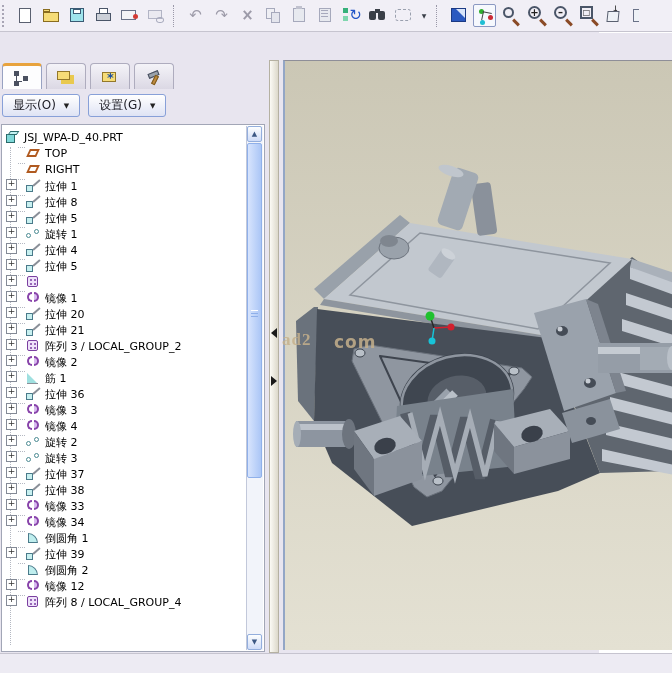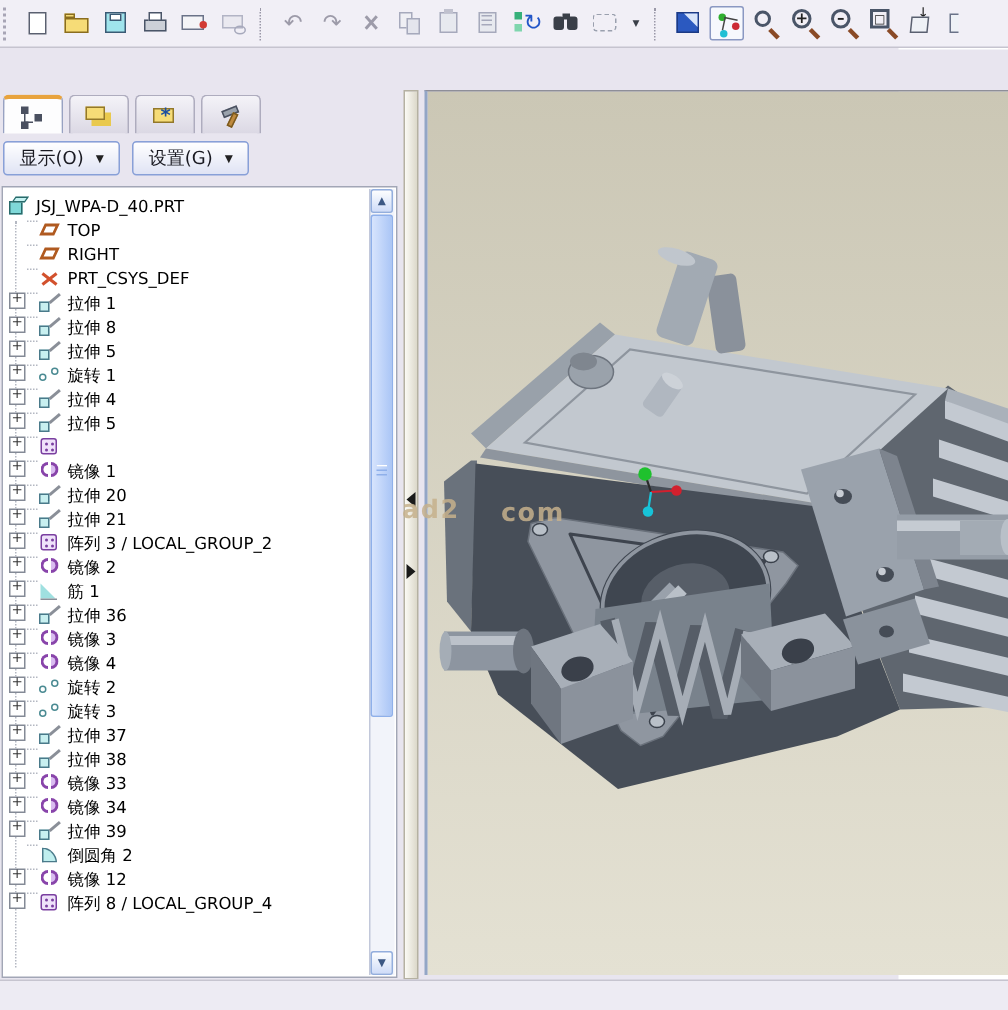--- a/index.html
+++ b/index.html
@@ -120,21 +120,21 @@
   
   .sash{position:absolute;left:266px;top:60px;width:17px;height:593px;background:#e8e5ef;}
   .sashbar{position:absolute;left:3px;top:0;width:10px;height:100%;background:linear-gradient(90deg,#fbfaf5,#dcd8ca);border:1px solid #b5b1a2;box-sizing:border-box;}
   .sash-arrow{position:absolute;left:5px;width:0;height:0;}
   .sash-arrow.collapse{top:268px;border-top:5px solid transparent;border-bottom:5px solid transparent;border-right:6px solid #1a1a1a;}
   .sash-arrow.expand{top:316px;border-top:5px solid transparent;border-bottom:5px solid transparent;border-left:6px solid #1a1a1a;}
 
   
   .viewport{position:absolute;left:283px;top:60px;width:389px;height:590px;background:linear-gradient(#cbc7b5,#e4e1d3);border-left:2px solid #93a6c6;border-top:1px solid #8e8e98;box-sizing:border-box;overflow:hidden;}
   .watermark{position:absolute;font-size:17px;font-weight:bold;letter-spacing:1px;color:rgba(198,176,140,0.85);z-index:5;}
-  .wm-left{left:268px;top:330px;}
+  .wm-left{left:282px;top:330px;font-family:Liberation Serif, serif;}
   .wm-right{left:334px;top:332px;}
 
   
   .statusbar{position:absolute;left:0;top:653px;width:672px;height:20px;background:#edebf3;border-top:1px solid #c6c4cf;}
 </style>
 </head>
 <body>
 
 <div class="window">
 
@@ -208,26 +208,20 @@
             <span class="ti ti-plane"></span>
             <span class="tlabel">TOP</span>
           </div>
           <div class="trow">
             <span class="noplus"></span>
             <span class="dots"></span>
             <span class="ti ti-plane"></span>
             <span class="tlabel">RIGHT</span>
           </div>
           <div class="trow">
-            <span class="noplus"></span>
-            <span class="dots"></span>
-            <span class="ti ti-csys"></span>
-            <span class="tlabel">PRT_CSYS_DEF</span>
-          </div>
-          <div class="trow">
             <span class="plus">+</span>
             <span class="dots"></span>
             <span class="ti ti-extrude"></span>
             <span class="tlabel">拉伸 1</span>
           </div>
           <div class="trow">
             <span class="plus">+</span>
             <span class="dots"></span>
             <span class="ti ti-extrude"></span>
             <span class="tlabel">拉伸 8</span>
@@ -343,20 +337,26 @@
             <span class="plus">+</span>
             <span class="dots"></span>
             <span class="ti ti-mirror"></span>
             <span class="tlabel">镜像 33</span>
           </div>
           <div class="trow">
             <span class="plus">+</span>
             <span class="dots"></span>
             <span class="ti ti-mirror"></span>
             <span class="tlabel">镜像 34</span>
+          </div>
+          <div class="trow">
+            <span class="noplus"></span>
+            <span class="dots"></span>
+            <span class="ti ti-round"></span>
+            <span class="tlabel">倒圆角 1</span>
           </div>
           <div class="trow">
             <span class="plus">+</span>
             <span class="dots"></span>
             <span class="ti ti-extrude"></span>
             <span class="tlabel">拉伸 39</span>
           </div>
           <div class="trow">
             <span class="noplus"></span>
             <span class="dots"></span>

